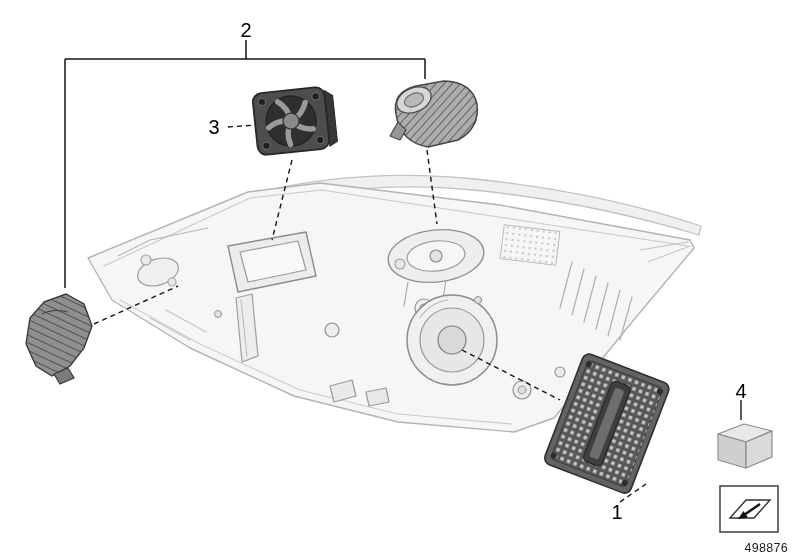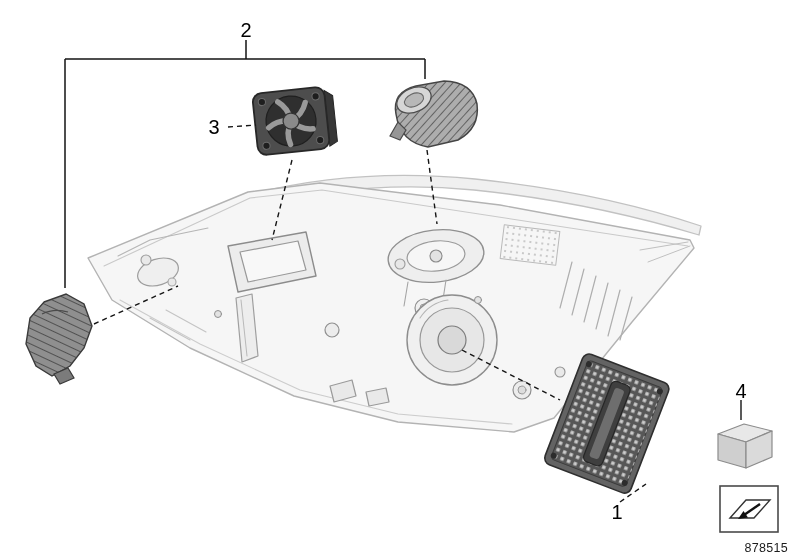--- a/index.html
+++ b/index.html
@@ -167,15 +167,15 @@
     </g>
     <path d="M 741,400 L 741,420" stroke-width="1.4"></path>
   </g>
 </svg>
 
 <div class="callout" style="left:246px;top:30px;">2</div>
 <div class="callout" style="left:214px;top:127px;">3</div>
 <div class="callout" style="left:617px;top:512px;">1</div>
 <div class="callout" style="left:741px;top:391px;">4</div>
 
-<div class="part-number">878515</div>
+<div class="part-number">498876</div>
 
 </div>
 
 </body></html>

